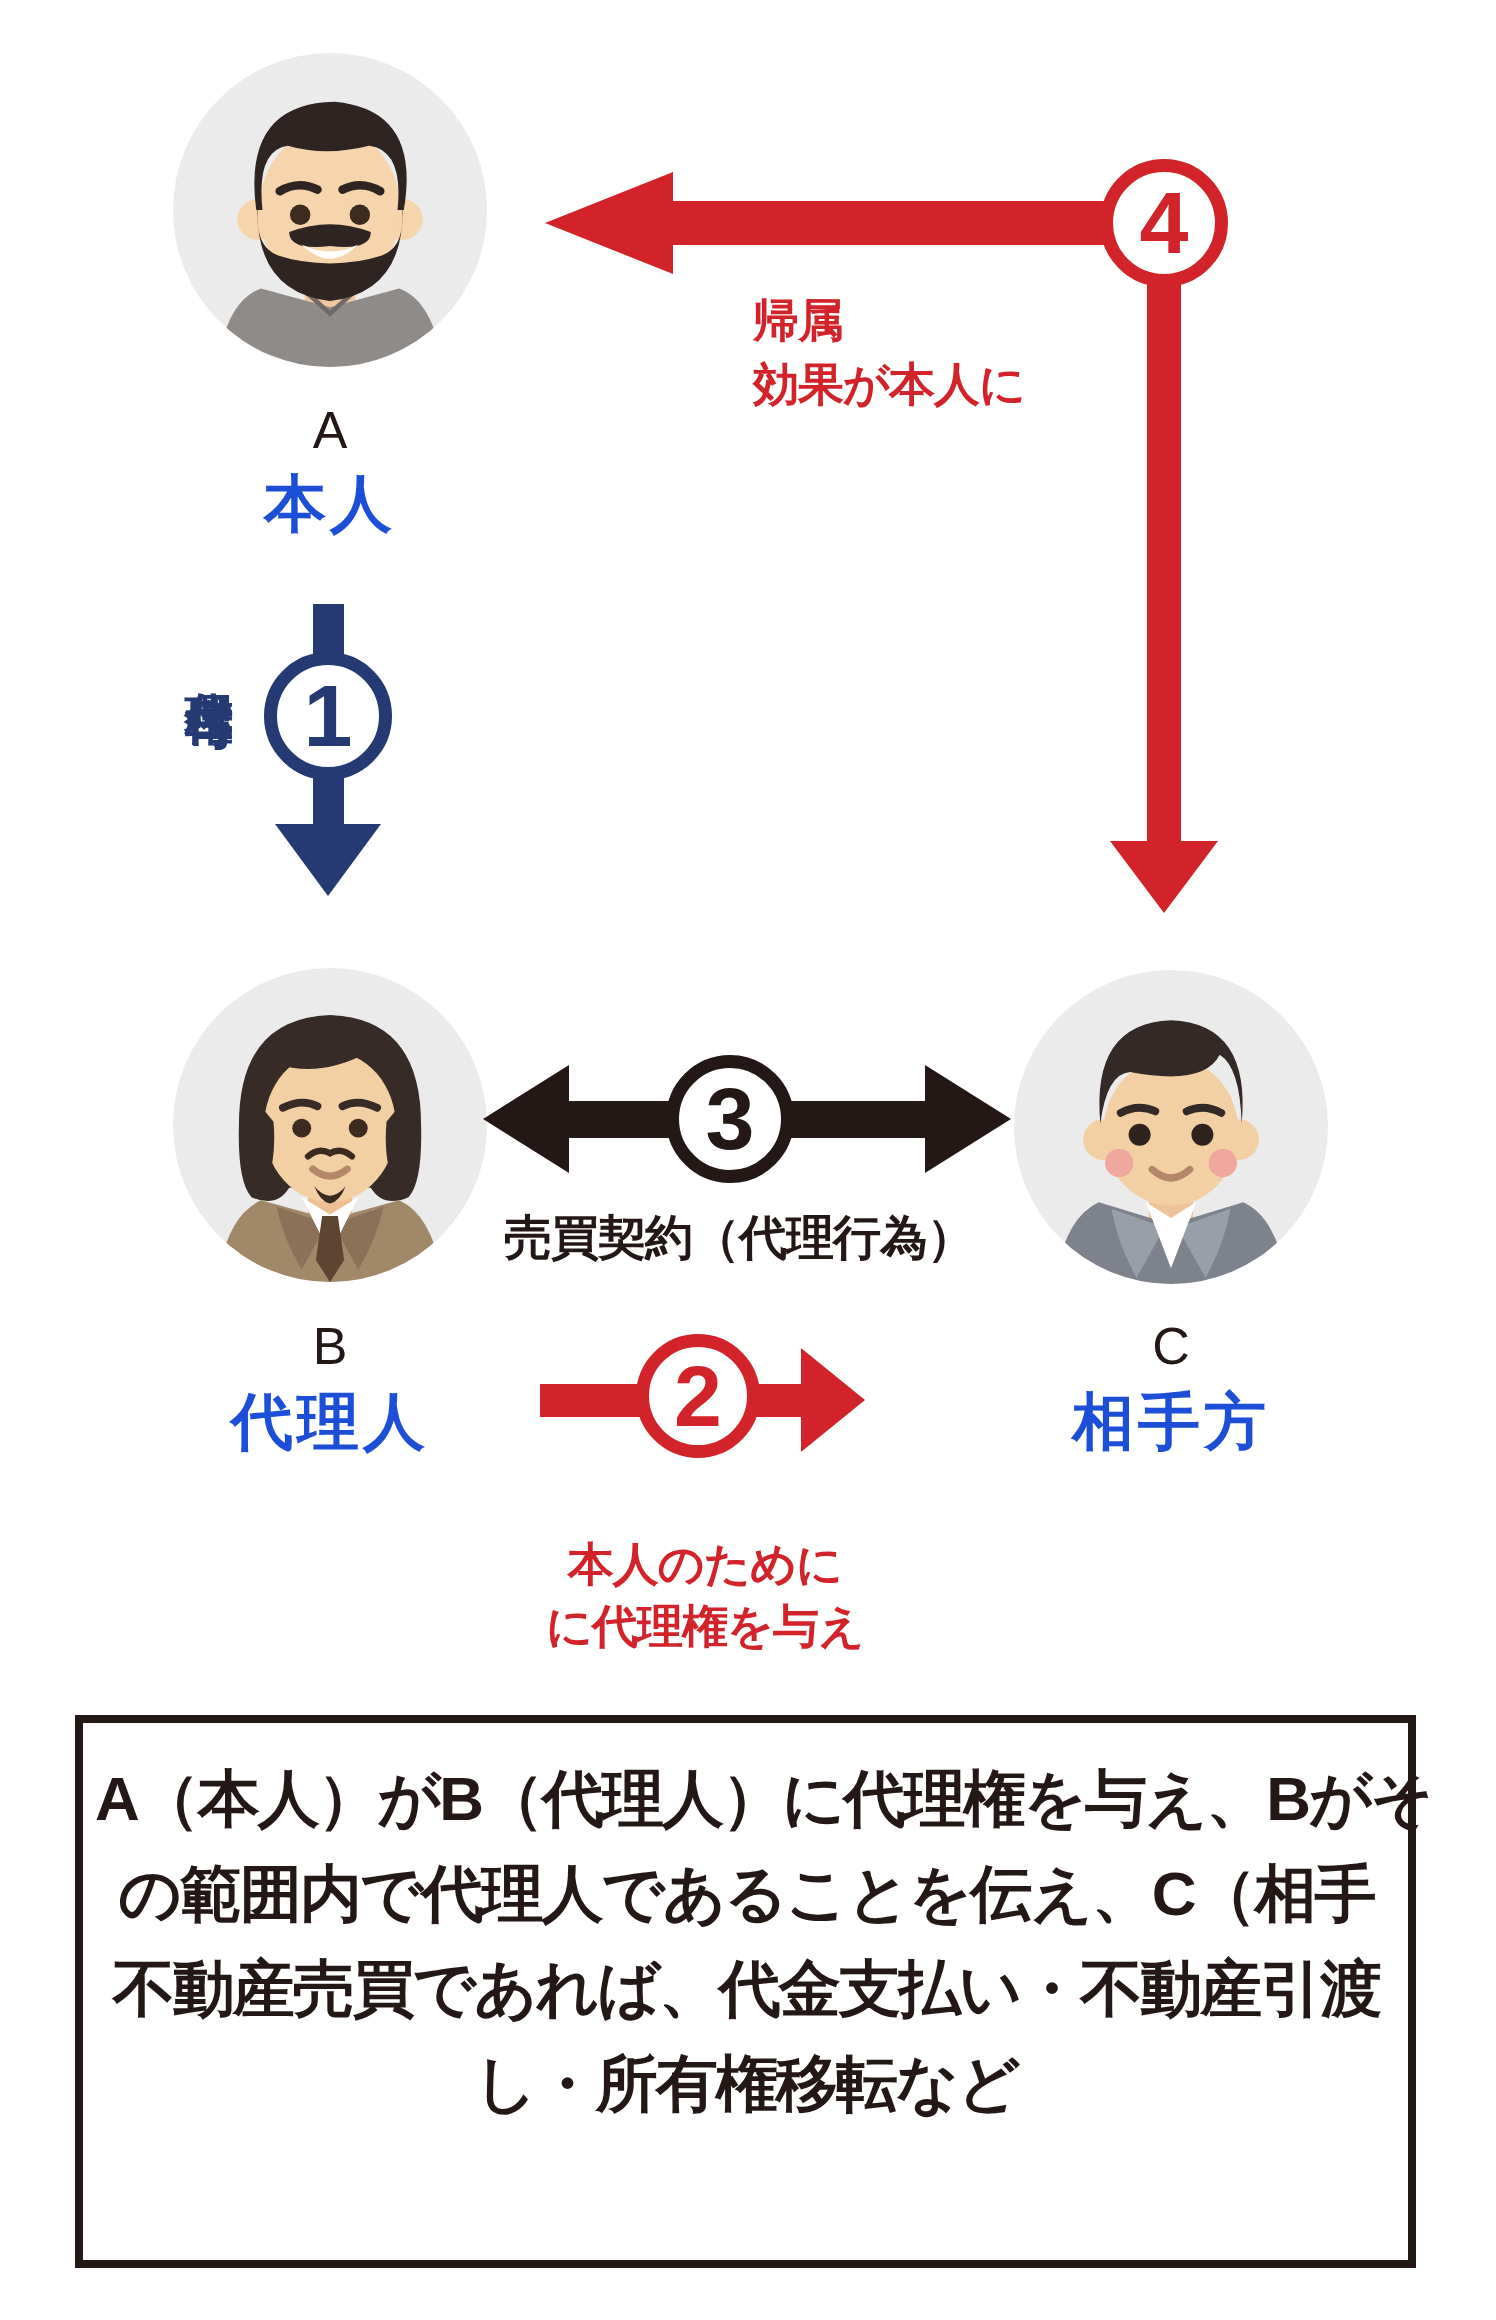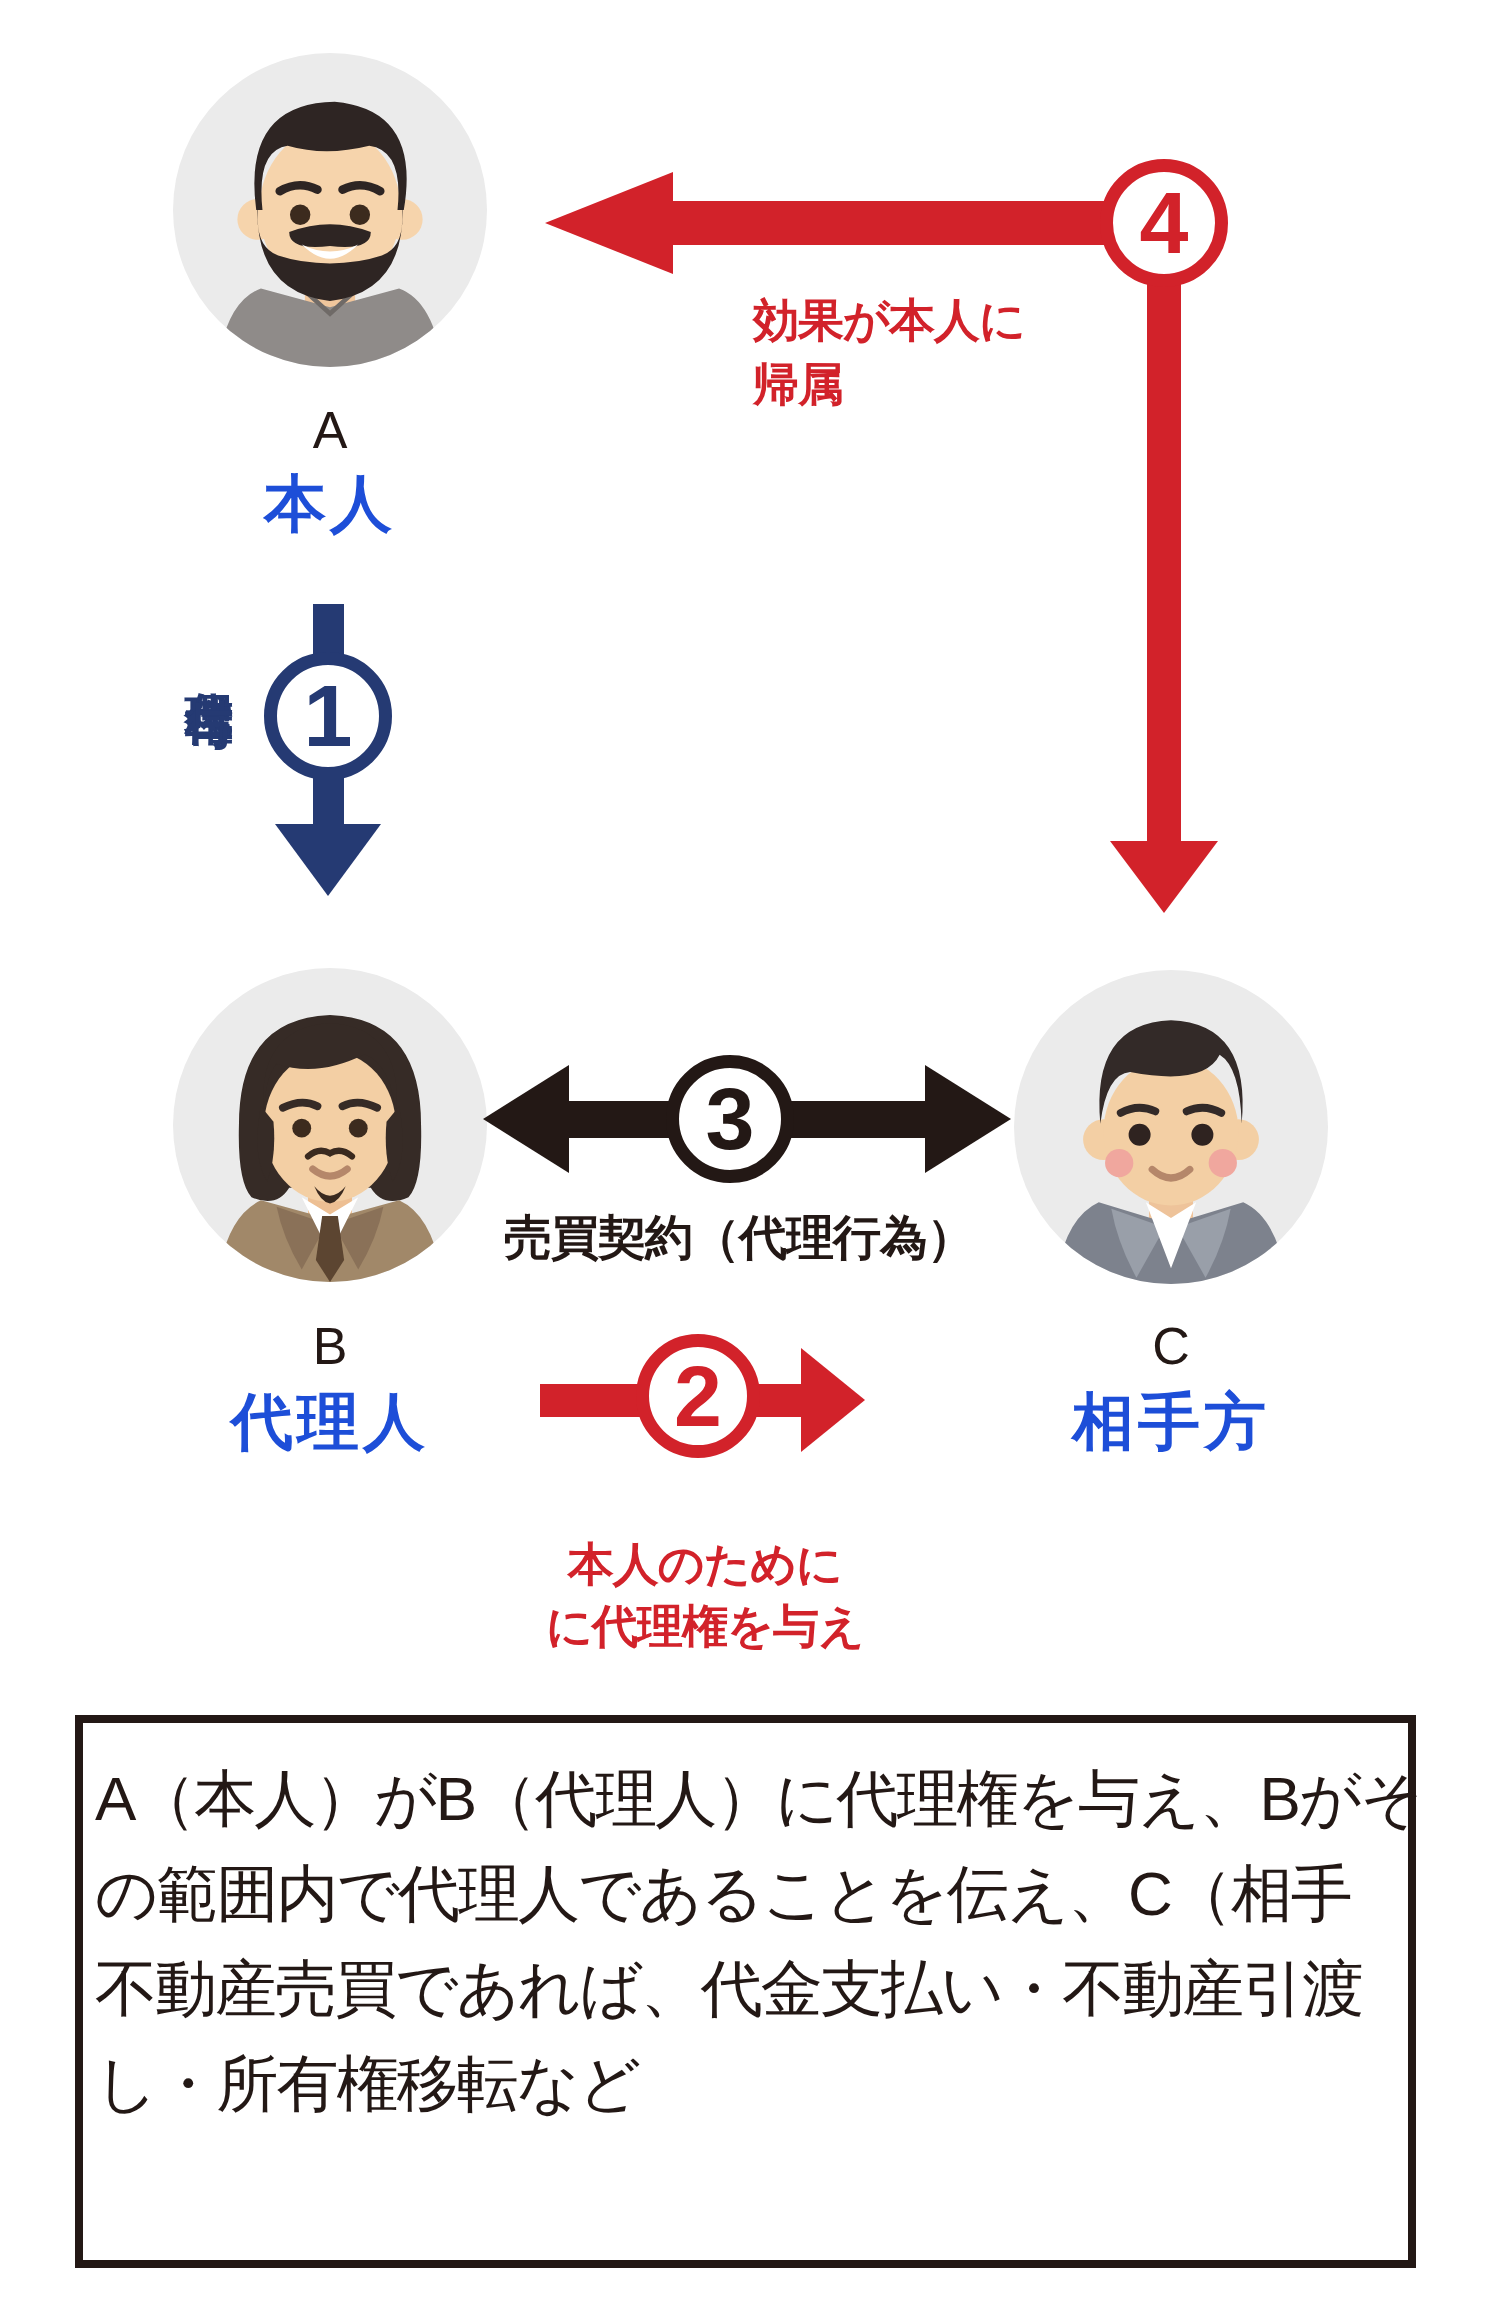--- a/index.html
+++ b/index.html
@@ -41,21 +41,21 @@
   .ann-red-left{position:absolute;color:#d2222a;font-size:46px;font-weight:700;line-height:64px;letter-spacing:-1px;white-space:nowrap;}
   .ann-red-center{position:absolute;color:#d2222a;font-size:46px;font-weight:700;line-height:62px;letter-spacing:-1px;text-align:center;white-space:nowrap;}
   .ann-black-center{position:absolute;color:#231815;font-size:48px;font-weight:700;letter-spacing:-1px;text-align:center;white-space:nowrap;}
   .vtext{position:absolute;color:#253a73;font-size:48px;font-weight:700;
          writing-mode:vertical-rl;text-orientation:upright;letter-spacing:2px;line-height:50px;}
 
   
   .note-box{position:absolute;left:75px;top:1715px;width:1341px;height:553px;
             box-sizing:border-box;border:8px solid #231815;background:#fff;}
   .note-inner{padding:28px 10px 0 12px;}
-  .note-line{font-size:62px;font-weight:400;color:#231815;line-height:95px;letter-spacing:-2px;white-space:nowrap;}
+  .note-line{font-size:62px;font-weight:700;color:#231815;line-height:95px;letter-spacing:-2px;white-space:nowrap;text-align:center;}
 </style>
 </head>
 <body>
 
 <div class="stage">
 
   <div class="avatar" style="left:173px;top:53px;">
     <svg viewBox="0 0 200 200" width="314" height="314">
       <defs>
           <clipPath id="clipA">
@@ -93,22 +93,22 @@
   <div class="vtext" style="left:184px;top:655px;">代理権付与</div>
 
   <div class="tri left-red" style="left:545px;top:172px;"></div>
   <div class="bar red" style="left:668px;top:201px;width:437px;height:44px;"></div>
   <div class="bar red" style="left:1147px;top:282px;width:34px;height:560px;"></div>
   <div class="tri down-red" style="left:1110px;top:841px;"></div>
   <div class="badge red b128" style="left:1100px;top:159px;">
     <span>4</span>
   </div>
   <div class="ann-red-left" style="left:753px;top:288px;">
+    <div>帰属</div>
     <div>効果が本人に</div>
-    <div>帰属</div>
   </div>
 
   <div class="avatar" style="left:173px;top:968px;">
     <svg viewBox="0 0 200 200" width="314" height="314">
       <defs>
           <clipPath id="clipB">
             <circle cx="100" cy="100" r="100"></circle>
           </clipPath>
         </defs>
       <circle cx="100" cy="100" r="100" fill="#ebebeb"></circle>

